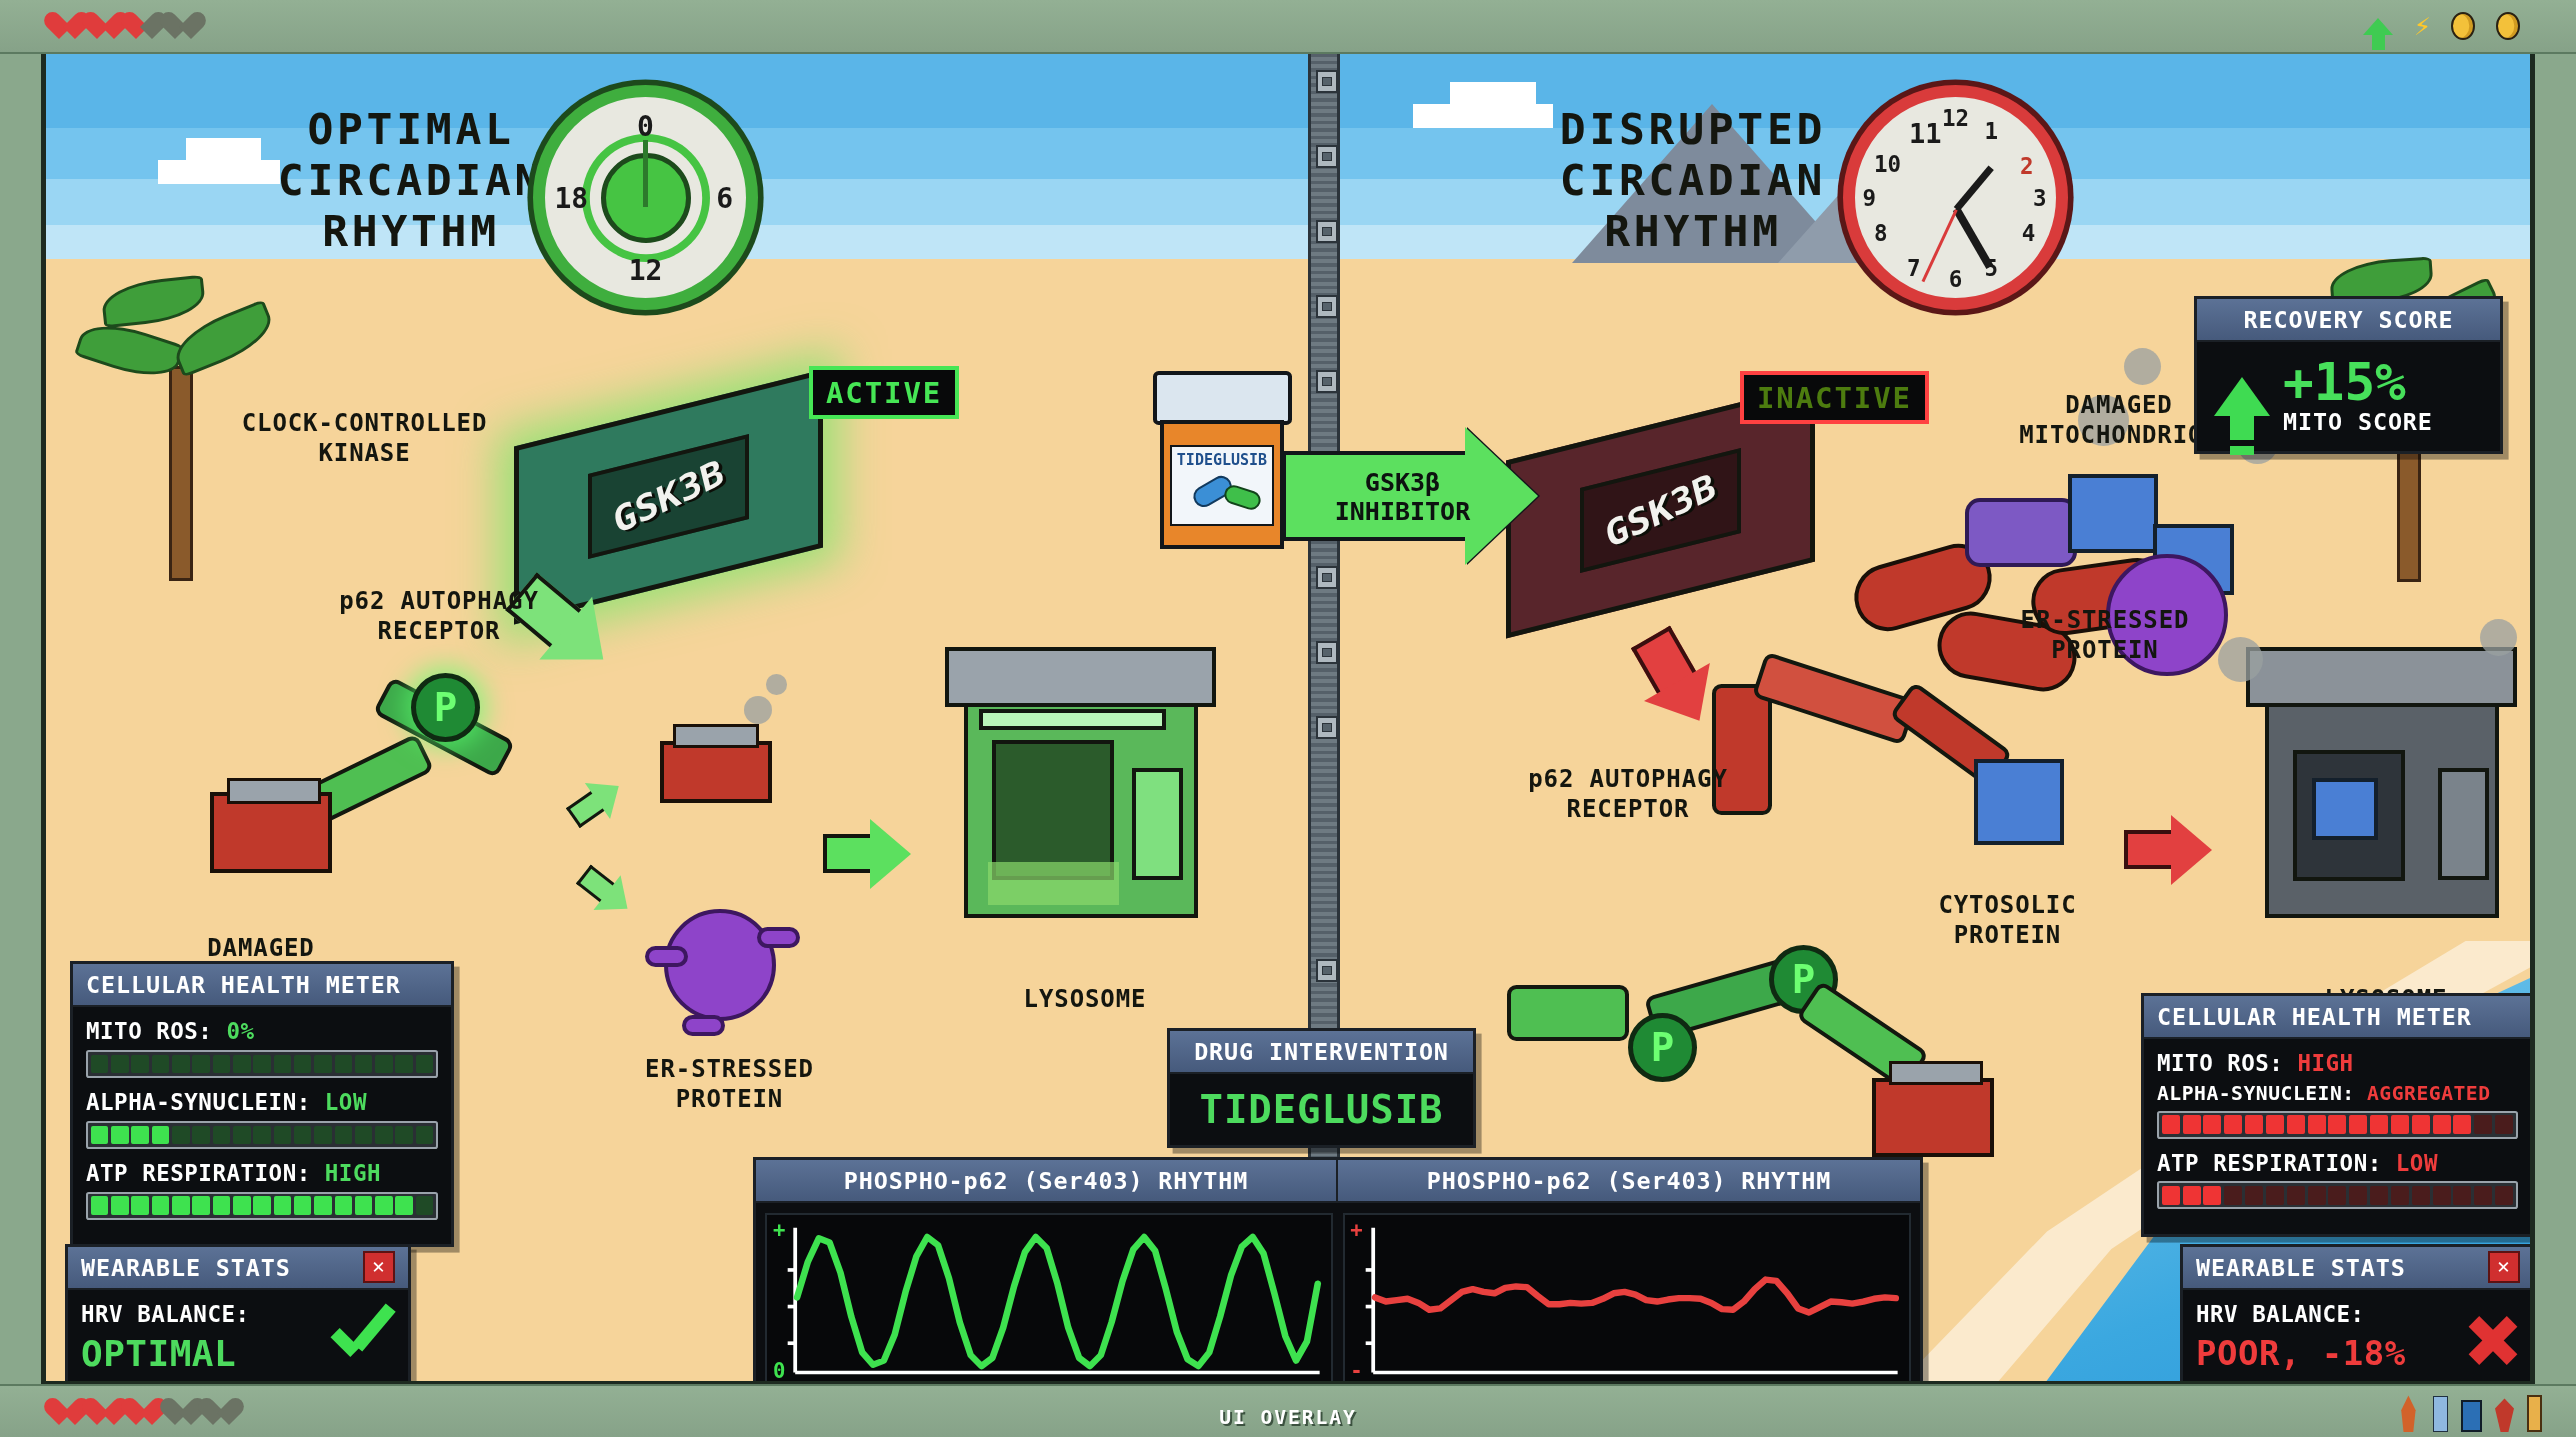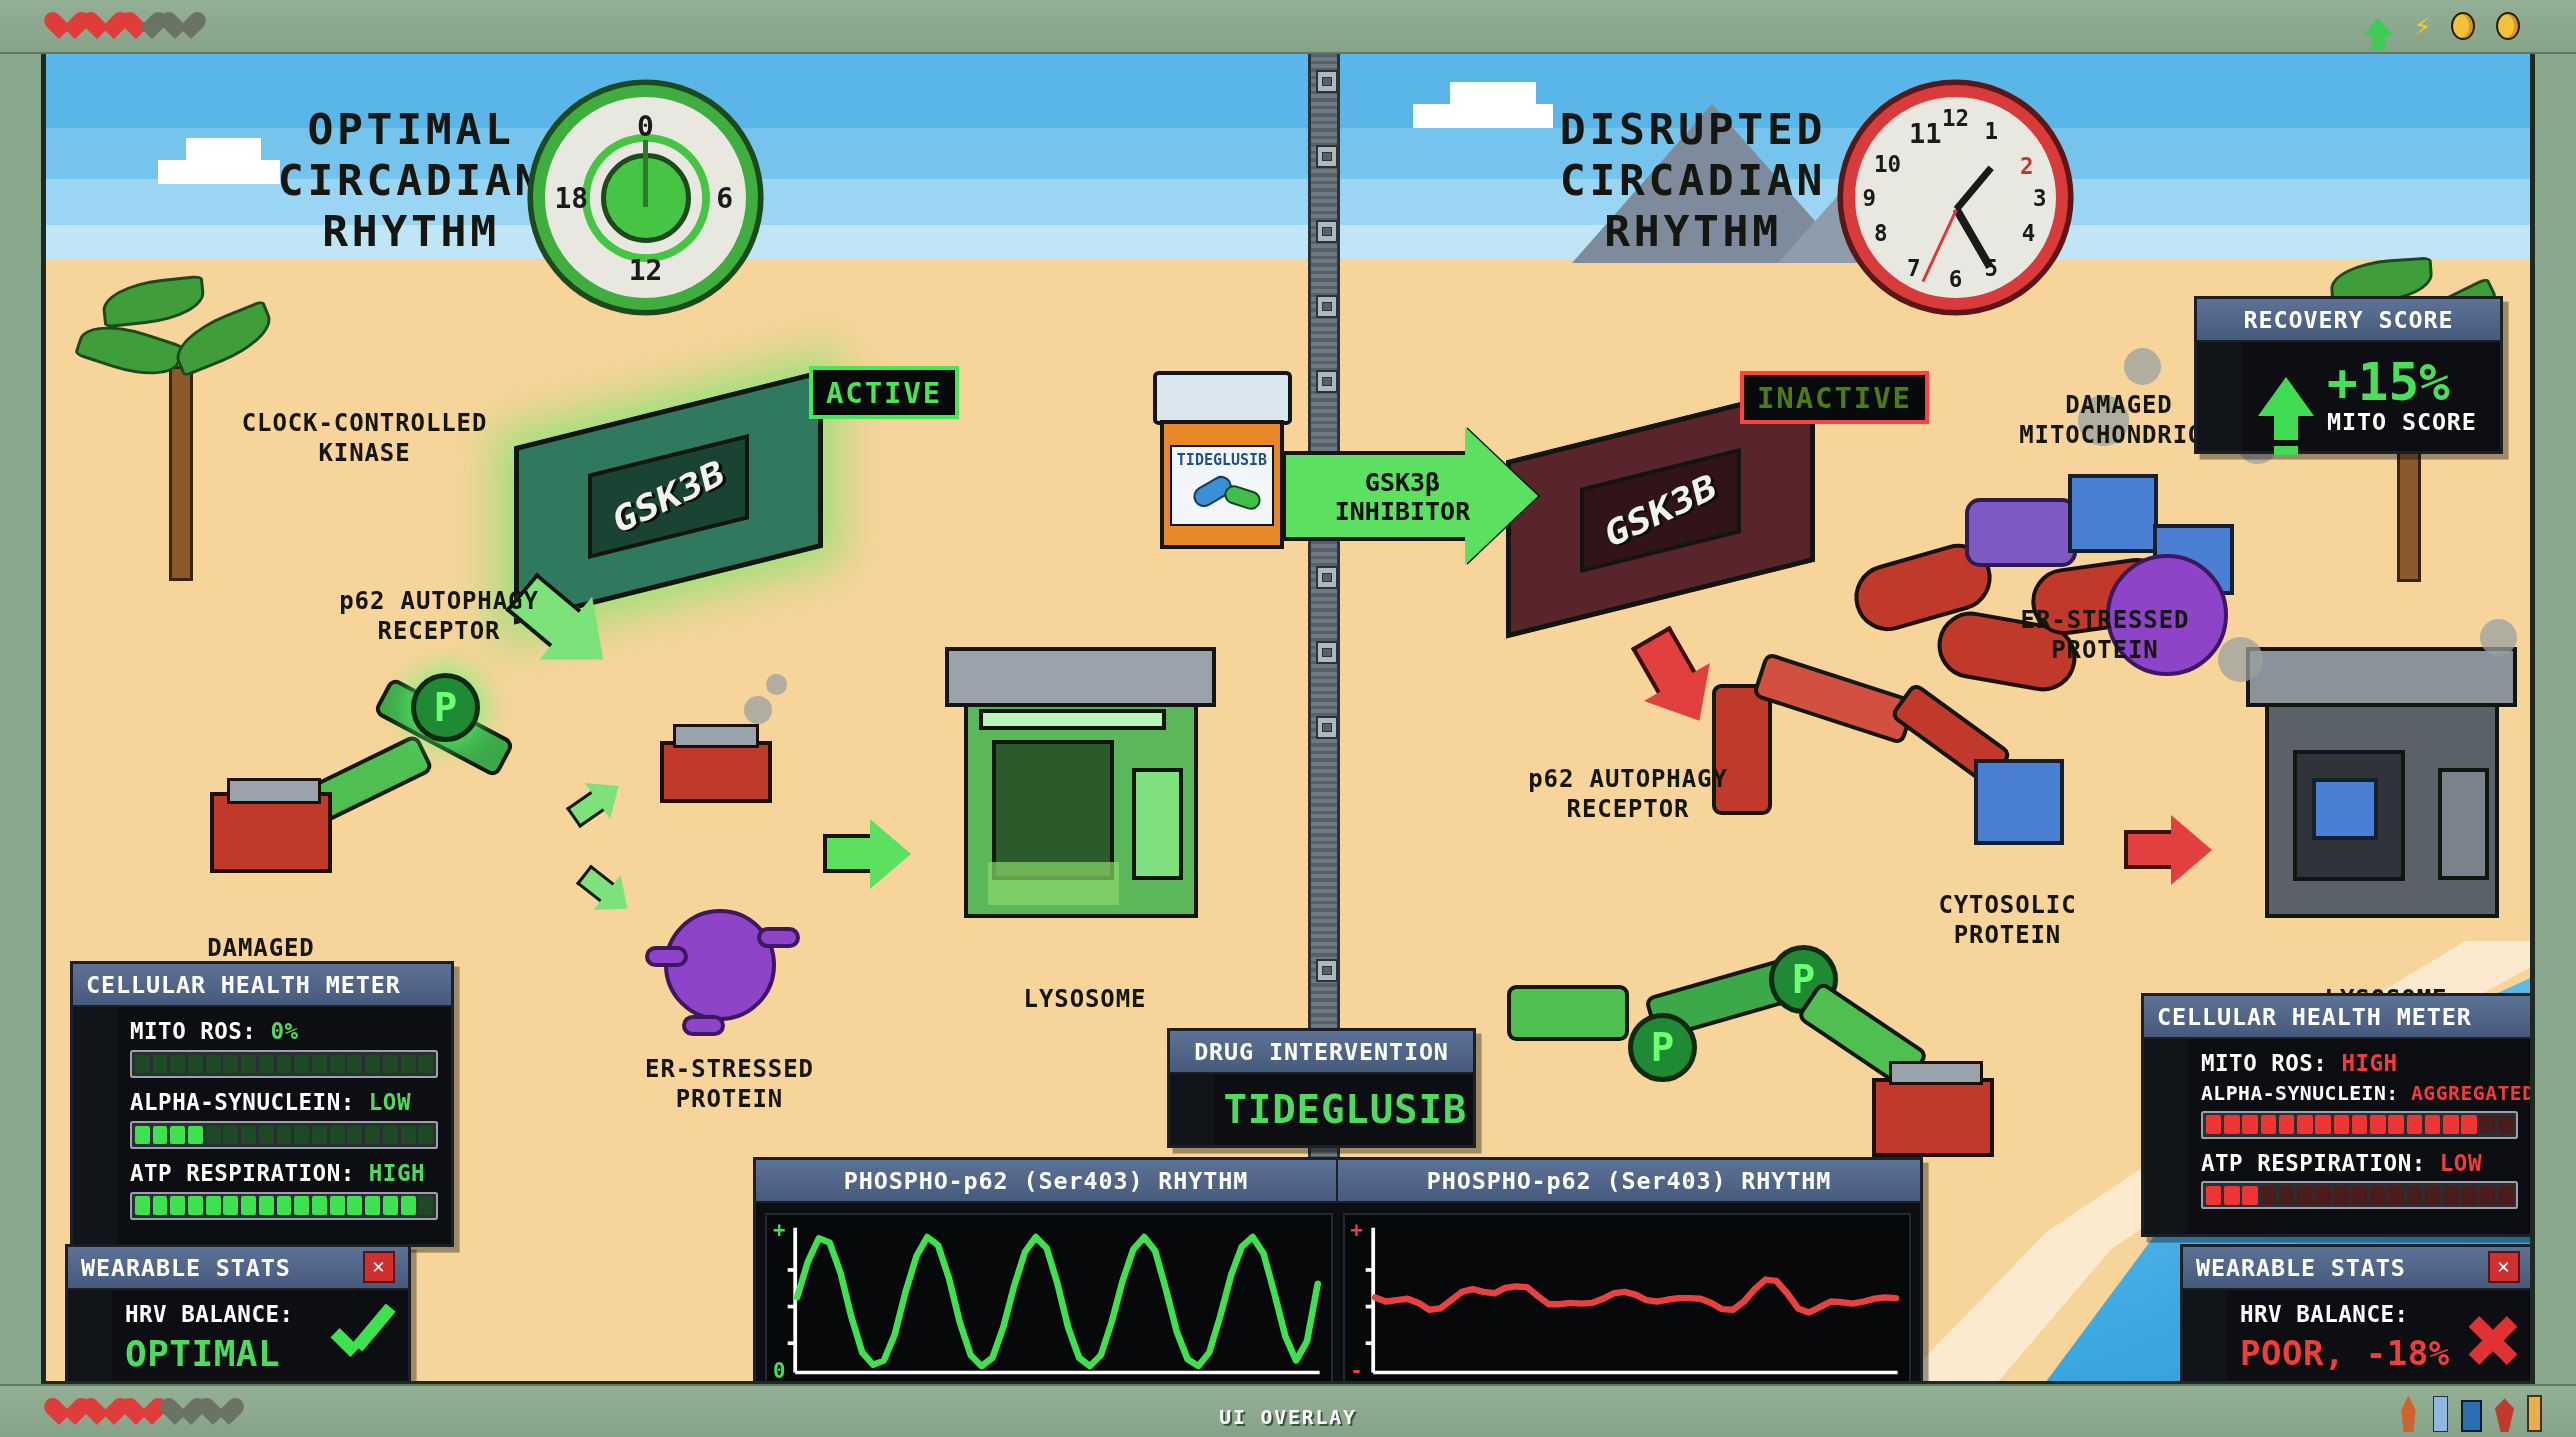--- a/index.html
+++ b/index.html
@@ -103,21 +103,21 @@
   .panel {
     position:absolute; z-index:20; background:#111418;
     border:3.7px solid #1b2026; box-shadow:5.6px 5.6px 0 rgba(0,0,0,.35);
   }
   .panel .ptitle {
     background:linear-gradient(#5c7296,#465a7c); color:#fff; font-weight:bold;
     font-size:23.4px; letter-spacing:0.9px; padding:6.6px 13px;
     font-family:"DejaVu Sans Mono", monospace; border-bottom:2.8px solid #1b2026;
     white-space:nowrap;
   }
-  .panel .pbody { padding:11.2px 13px 13px 13px; background:#0c0e11;margin-left:44px; }
+  .panel .pbody { padding:11.2px 13px 13px 13px; background:#0c0e11; }
   .statline { color:#fff; font-size:22.5px; font-weight:bold; letter-spacing:0.5px;
               font-family:"DejaVu Sans Mono", monospace; margin-bottom:5.6px; white-space:nowrap; }
   .val-green { color:#4ddb5e; }
   .val-red { color:#ef3c3c; }
   .bar { height:28px; border:2.8px solid #9aa3ab; background:#2a2f34; display:flex; gap:2.8px;
          padding:2.8px; margin-bottom:11.2px; border-radius:2.8px; }
   .cell { flex:1; background:#1d3a22; border-radius:1.9px; }
   .cell.on-g { background:#3ee24f; }
   .cell.dim-g { background:#1f4a26; }
   .cell.on-r { background:#ef3434; }

